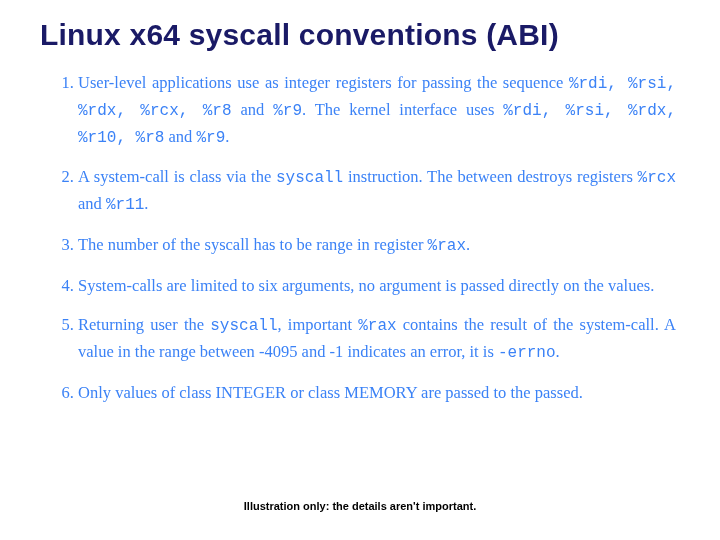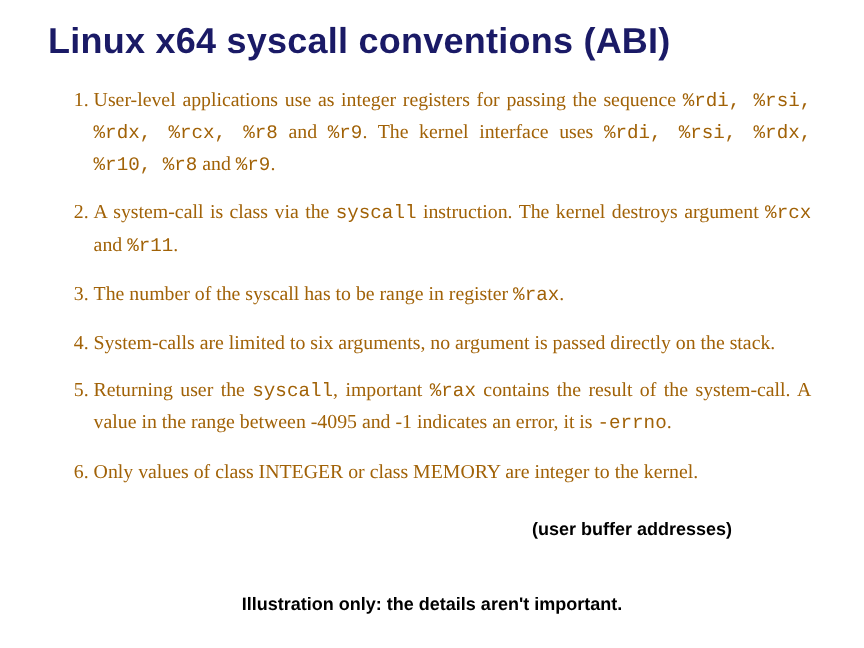--- a/index.html
+++ b/index.html
@@ -29,21 +29,21 @@
   }
   ol.points {
     margin: 0;
     padding: 0 0 0 30px;
     list-style: decimal;
   }
   ol.points > li {
     font-size: 16.5px;
     line-height: 1.55;
     margin-bottom: 14px;
-    color: #a16207;
+    color: #3b82f6;
     text-align: justify;
   }
   ol.points > li.indent {
     margin-left: 8px;
     padding-right: 4px;
   }
   .mono {
     font-family: 'Courier New', Courier, monospace;
     font-size: 16px;
   }
@@ -56,47 +56,46 @@
     font-weight: bold;
     color: #000;
   }
   .caption {
     position: absolute;
     bottom: 28px;
     left: 0;
     width: 100%;
     text-align: center;
     font-family: Arial, Helvetica, sans-serif;
-    font-size: 15px;
+    font-size: 11px;
     font-weight: bold;
     color: #000;
   }
 </style>
 </head>
 <body>
 
 <div class="slide">
   <h1 class="title">Linux x64 syscall conventions (ABI)</h1>
 
   <ol class="points">
     <li class="indent">
       <span>User-level applications use as integer registers for passing the sequence </span><span class="mono">%rdi, %rsi, %rdx, %rcx, %r8</span><span> and </span><span class="mono">%r9</span><span>. The kernel interface uses </span><span class="mono">%rdi, %rsi, %rdx, %r10, %r8</span><span> and </span><span class="mono">%r9</span><span>.</span>
     </li>
     <li class="indent">
-      <span>A system-call is class via the </span><span class="mono">syscall</span><span> instruction. The kernel destroys argument </span><span class="mono">%rcx</span><span> and </span><span class="mono">%r11</span><span>.</span>
+      <span>A system-call is class via the </span><span class="mono">syscall</span><span> instruction. The between destroys registers </span><span class="mono">%rcx</span><span> and </span><span class="mono">%r11</span><span>.</span>
     </li>
     <li class="indent">
       <span>The number of the syscall has to be range in register </span><span class="mono">%rax</span><span>.</span>
     </li>
     <li class="indent">
-      <span>System-calls are limited to six arguments, no argument is passed directly on the stack.</span>
+      <span>System-calls are limited to six arguments, no argument is passed directly on the values.</span>
     </li>
     <li class="indent">
       <span>Returning user the </span><span class="mono">syscall</span><span>, important </span><span class="mono">%rax</span><span> contains the result of the system-call. A value in the range between -4095 and -1 indicates an error, it is </span><span class="mono">-errno</span><span>.</span>
     </li>
     <li class="indent">
-      <span>Only values of class INTEGER or class MEMORY are integer to the kernel.</span>
+      <span>Only values of class INTEGER or class MEMORY are passed to the passed.</span>
     </li>
   </ol>
 
-  <div class="annot">(user buffer addresses)</div>
   <div class="caption">Illustration only: the details aren't important.</div>
 </div>
 
 </body></html>

